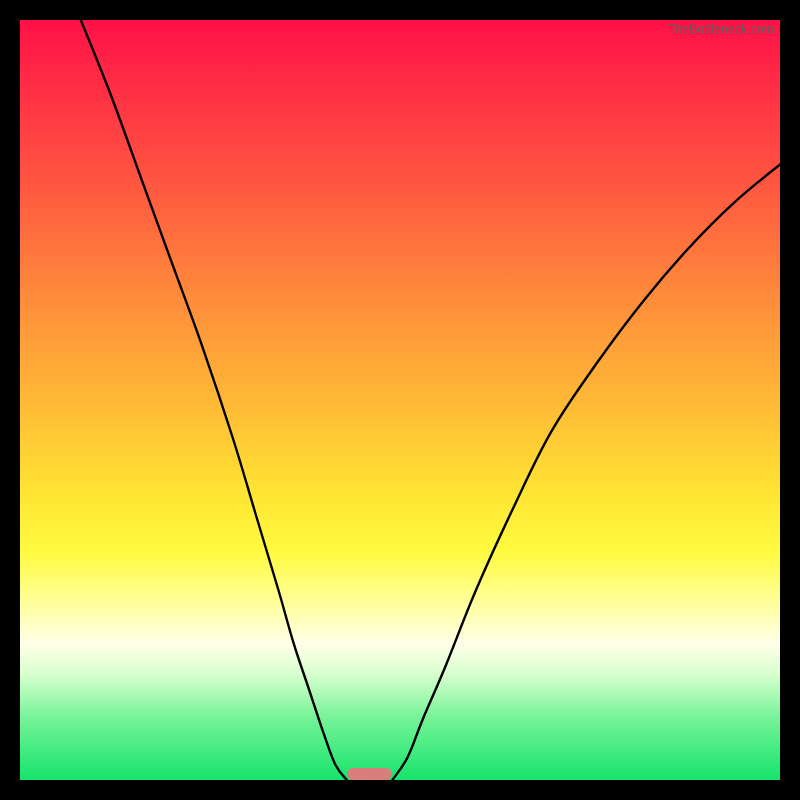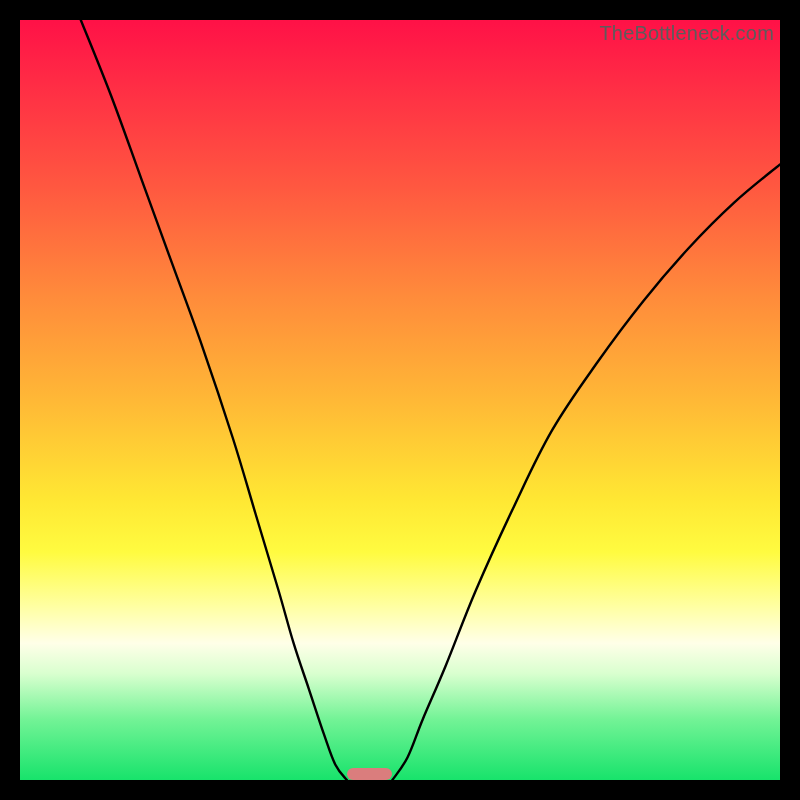--- a/index.html
+++ b/index.html
@@ -38,21 +38,21 @@
       #ffffe8 82%,
       #d9ffcf 86%,
       #73f396 92%,
       #17e36b 100%);
   }
   .attribution {
     position: absolute;
     top: 2px;
     right: 6px;
     color: #5c5c5c;
-    font-size: 20px;
+    font-size: 12px;
     font-weight: 500;
     letter-spacing: 0.2px;
     user-select: none;
   }
   svg.curve {
     position: absolute;
     left: 0;
     top: 0;
     width: 760px;
     height: 760px;

